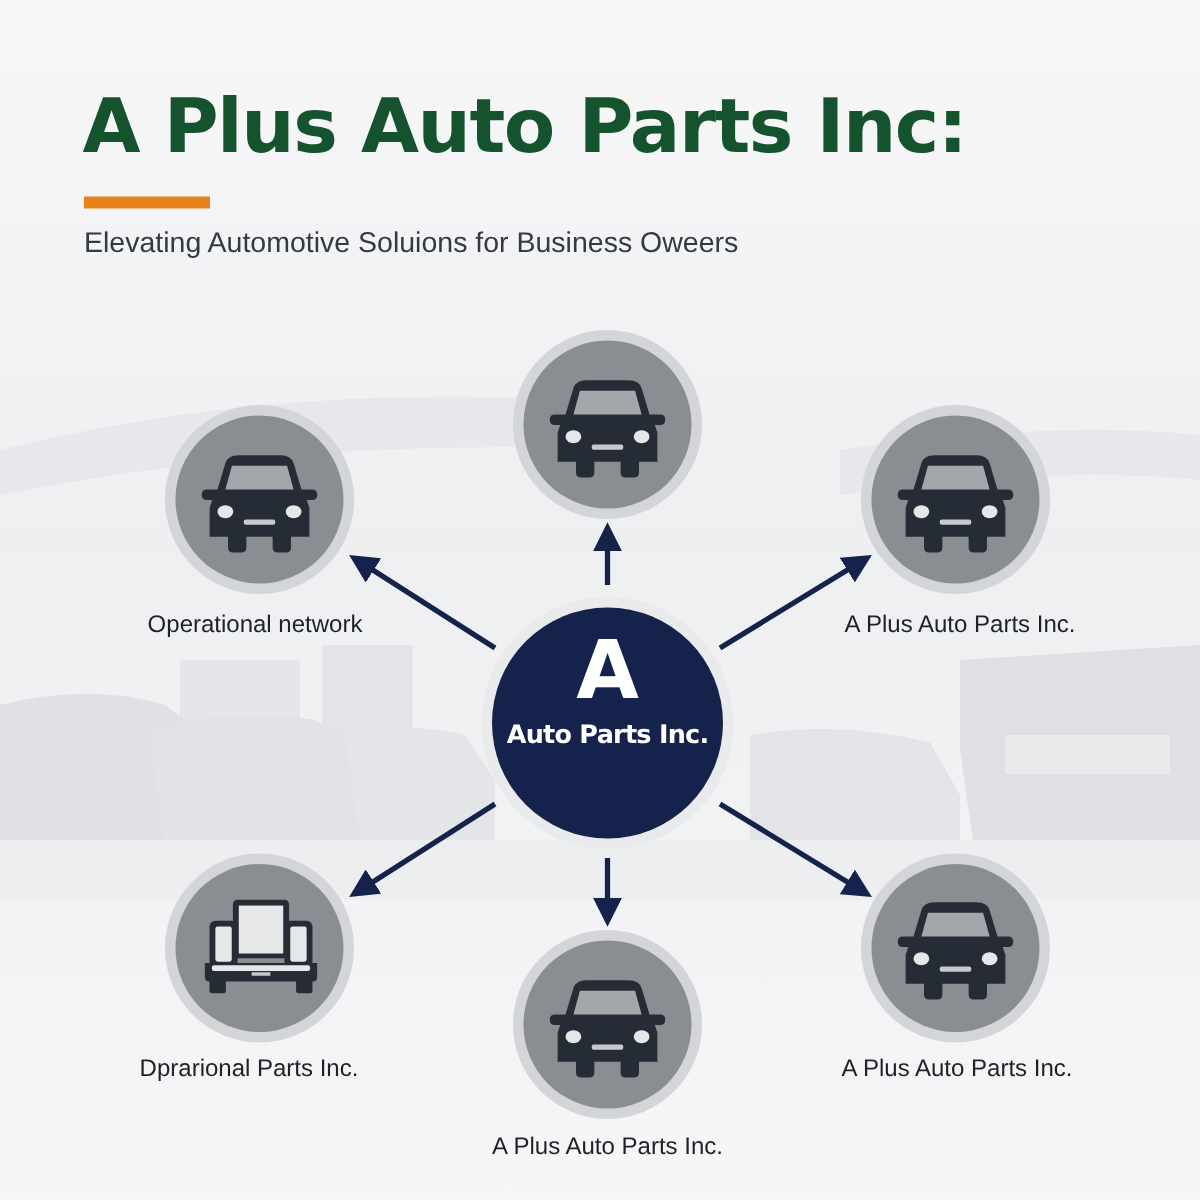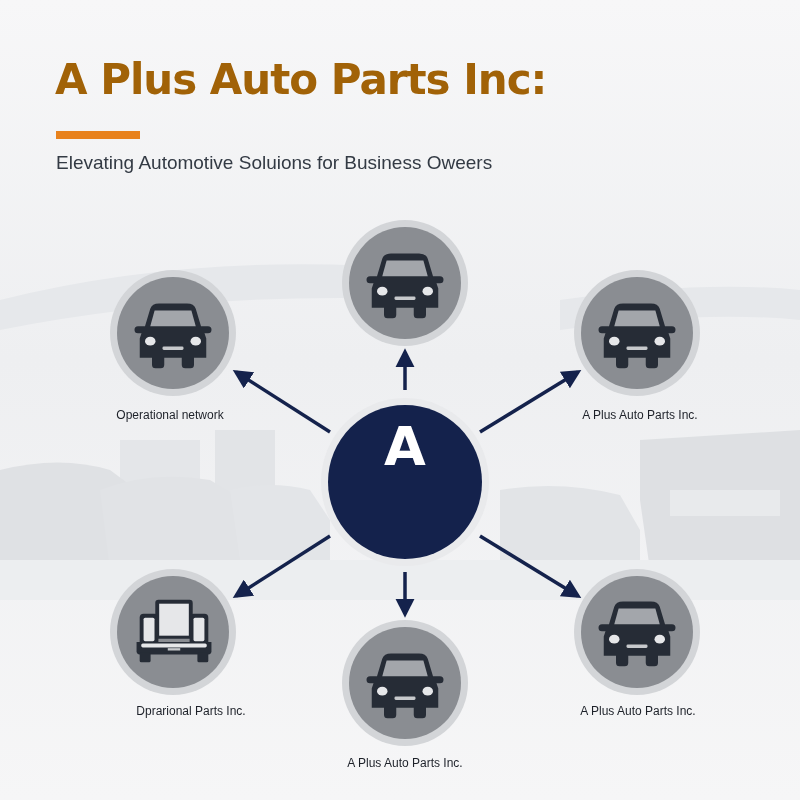--- a/index.html
+++ b/index.html
@@ -5,30 +5,30 @@
   html, body { margin:0; padding:0; }
   body {
     width:800px; height:800px; overflow:hidden; position:relative;
     background:#f6f6f7;
     font-family:"Liberation Sans", sans-serif;
   }
   .bg { position:absolute; inset:0; pointer-events:none; }
   .title {
     position:absolute; left:55px; top:55px; margin:0;
     font-family:"DejaVu Sans", sans-serif; font-weight:bold;
-    font-size:42px; letter-spacing:-1px; color:#a16207; white-space:nowrap;
+    font-size:50px; letter-spacing:-1px; color:#14532d; white-space:nowrap;
   }
   .accent { position:absolute; left:56px; top:131px; width:84px; height:8px; background:#e8821d; }
   .subtitle {
     position:absolute; left:56px; top:152px; margin:0;
     font-size:19px; color:#333a44; white-space:nowrap;
   }
   .diagram { position:absolute; left:0; top:0; width:800px; height:800px; }
   .node-label {
-    position:absolute; font-size:12px; color:#1d2129; white-space:nowrap;
+    position:absolute; font-size:16px; color:#1d2129; white-space:nowrap;
     transform:translateX(-50%);
   }
   .hub-text { position:absolute; left:325px; top:420px; width:160px; text-align:center; color:#fff; }
   .hub-letter { font-family:"DejaVu Sans", sans-serif; font-weight:bold; font-size:54px; line-height:54px; display:block; }
   .hub-sub { font-family:"DejaVu Sans", sans-serif; font-weight:bold; font-size:17px; letter-spacing:-0.5px; display:block; margin-top:6px; }
 </style>
 </head>
 <body>
 
 <svg class="bg" width="800" height="800" viewBox="0 0 800 800">
@@ -125,19 +125,20 @@
   </g>
   <g>
     <circle cx="405" cy="683" r="63" fill="#d3d5d8"></circle>
     <circle cx="405" cy="683" r="56" fill="#8a8d92"></circle>
     <use href="#car" x="360" y="650" width="90" height="70"></use>
   </g>
 </svg>
 
 <div class="hub-text">
   <span class="hub-letter">A</span>
+  <span class="hub-sub">Auto Parts Inc.</span>
 </div>
 
 <div class="node-label" style="left:170px; top:408px;">Operational network</div>
 <div class="node-label" style="left:640px; top:408px;">A Plus Auto Parts Inc.</div>
-<div class="node-label" style="left:191px; top:704px;">Dprarional Parts Inc.</div>
+<div class="node-label" style="left:166px; top:704px;">Dprarional Parts Inc.</div>
 <div class="node-label" style="left:638px; top:704px;">A Plus Auto Parts Inc.</div>
 <div class="node-label" style="left:405px; top:756px;">A Plus Auto Parts Inc.</div>
 
 </body></html>

